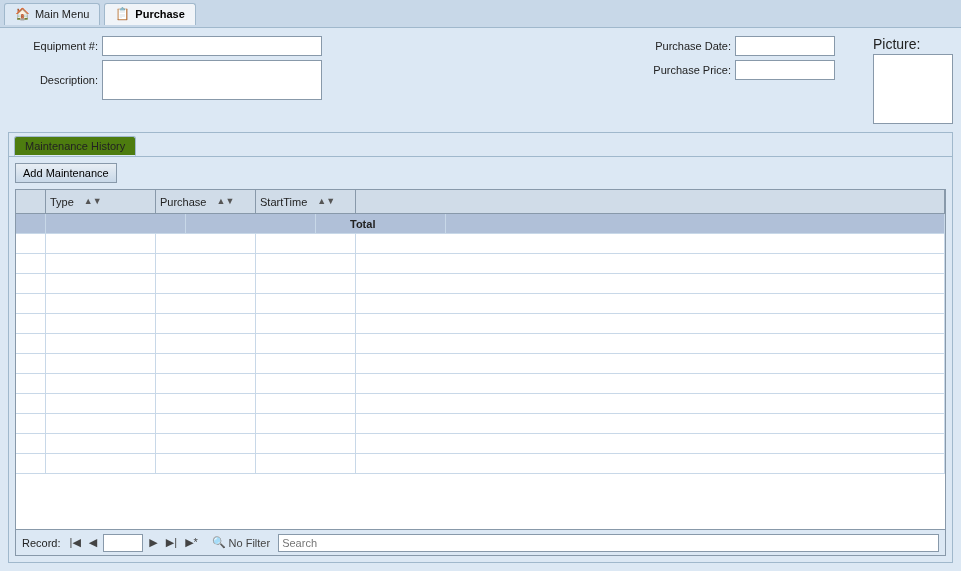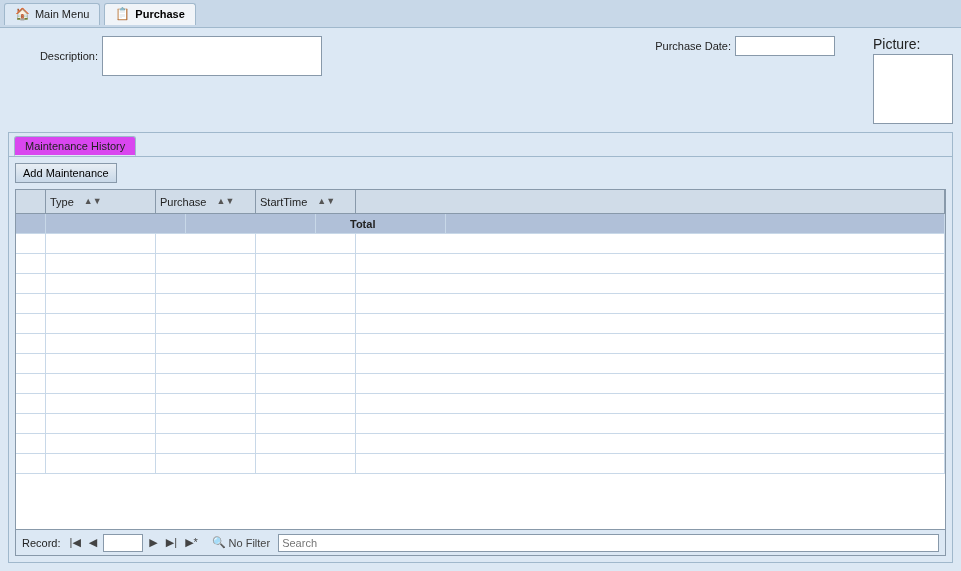--- a/index.html
+++ b/index.html
@@ -144,21 +144,21 @@
 
     .maint-tab-header {
       background: #dce8f4;
       border-bottom: 1px solid #a0b8cc;
       padding: 0;
     }
 
     .maint-tab-label {
       display: inline-block;
       padding: 3px 10px;
-      background: #d946ef;
+      background: #4d7c0f;
       border: 1px solid #a0b8cc;
       border-bottom: 1px solid #dce8f4;
       font-size: 11px;
       color: #222;
       margin-left: 5px;
       margin-top: 3px;
       border-radius: 3px 3px 0 0;
     }
 
     .maint-content {
@@ -333,28 +333,36 @@
     <span class="tab-icon tab-icon-blue">📋</span>
     <span>Purchase</span>
   </div>
 </div>
 
 <div class="main-content">
 
   <div class="form-area">
     <div class="form-left">
       <div class="form-row">
+        <label class="form-label">Equipment #:</label>
+        <input class="form-input form-input-wide" type="text" style="">
+      </div>
+      <div class="form-row">
         <label class="form-label">Description:</label>
         <textarea class="form-textarea" style=""></textarea>
       </div>
     </div>
 
     <div class="form-middle">
       <div class="form-row">
         <label class="form-label">Purchase Date:</label>
+        <input class="form-input form-input-medium" type="text" style="">
+      </div>
+      <div class="form-row">
+        <label class="form-label">Purchase Price:</label>
         <input class="form-input form-input-medium" type="text" style="">
       </div>
     </div>
 
     <div class="form-right">
       <span class="picture-label">Picture:</span>
       <div class="picture-box"></div>
     </div>
   </div>
 

